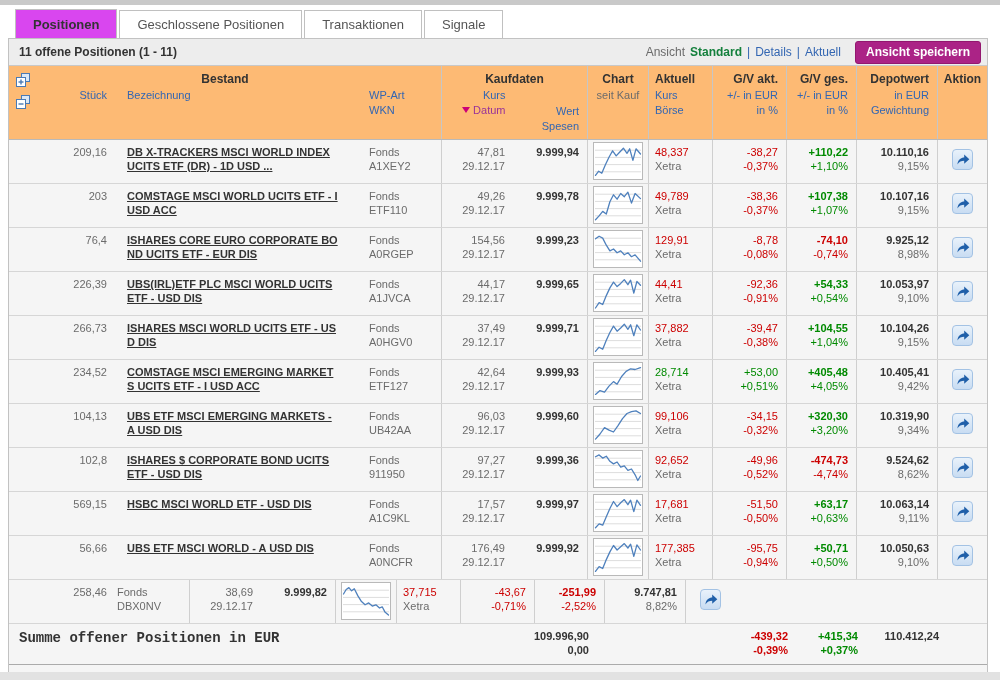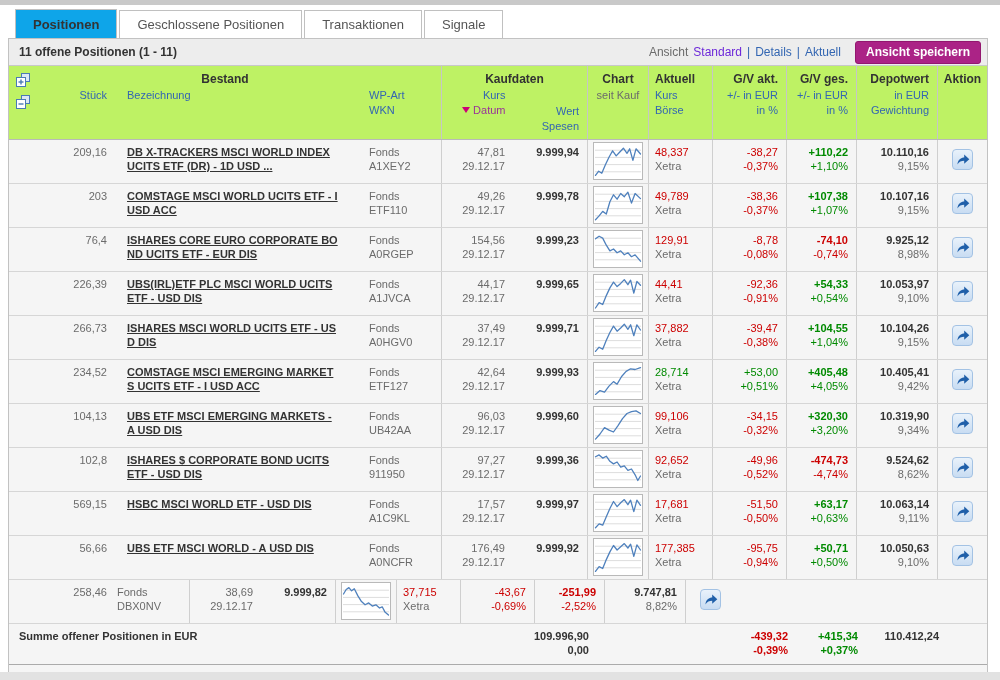--- a/index.html
+++ b/index.html
@@ -6,43 +6,43 @@
   body{font-family:"Liberation Sans","DejaVu Sans",sans-serif;color:#333;}
   .page{position:relative;width:1000px;height:680px;overflow:hidden;background:#fff;}
   .topstrip{height:5px;background:#c9c9c9;}
   .bottomstrip{position:absolute;left:0;bottom:0;width:1000px;height:8px;background:#e2e2e2;}
 
   
   .tabbar{display:flex;align-items:flex-end;margin:4px 0 0 15px;height:29px;}
   .tab{box-sizing:border-box;height:28px;line-height:27px;padding:0 17px;margin-right:2px;
        border:1px solid #c0c0c0;border-bottom:none;background:#fff;color:#555;
        font-size:13px;cursor:pointer;white-space:nowrap;}
-  .tab.active{background:#0ea5e9;color:#333;font-weight:bold;height:29px;line-height:29px;}
+  .tab.active{background:#d946ef;color:#333;font-weight:bold;height:29px;line-height:29px;}
 
   
   .panel{margin:0 11px 0 8px;width:980px;box-sizing:border-box;border:1px solid #c2c2c2;background:#f5f5f5;}
   .toolbar{box-sizing:border-box;height:27px;background:#ededed;border-bottom:1px solid #c8c8c8;
            display:flex;align-items:center;padding:0 6px 0 10px;}
   .count{font-size:12px;font-weight:bold;color:#333;flex:0 0 auto;}
   .viewswitch{margin-left:auto;font-size:12px;color:#666;display:flex;align-items:center;gap:5px;}
   .viewswitch .vlink{color:#3366b2;cursor:pointer;}
-  .viewswitch .vactive{color:#6d28d9;font-weight:normal;}
+  .viewswitch .vactive{color:#15803d;font-weight:bold;}
   .viewswitch .vsep{color:#3366b2;}
   .savebtn{margin-left:14px;background:#ab2386;color:#fff;font-weight:bold;font-size:12px;
            border:1px solid #93176f;border-radius:3px;padding:3px 10px 4px;cursor:pointer;
            font-family:"Liberation Sans","DejaVu Sans",sans-serif;}
 
   
   .c-icons{width:30px;} .c-stueck{width:78px;} .c-name{width:252px;} .c-wkn{width:72px;}
   .c-kurs{width:72px;} .c-wert{width:74px;} .c-chart{width:61px;} .c-akt{width:64px;}
   .c-gva{width:74px;} .c-gvg{width:70px;} .c-depot{width:81px;} .c-aktion{width:50px;}
   .cell,.hg{box-sizing:border-box;flex:0 0 auto;}
 
   
-  .thead{display:flex;background:#bef264;border-bottom:1px solid #b9b9b9;font-size:11px;}
+  .thead{display:flex;background:#fdba74;border-bottom:1px solid #b9b9b9;font-size:11px;}
   .hg{padding:6px 0 5px;position:relative;}
   .hg.gb{border-left:1px solid #c6c6c6;}
   .gtitle{font-size:12px;font-weight:bold;color:#333;text-align:center;height:16px;line-height:15px;}
   .subflex{display:flex;}
   .subcol{box-sizing:border-box;}
   .subline{height:15px;line-height:15px;color:#3366b2;}
   .right{text-align:right;} .left{text-align:left;} .center{text-align:center;}
   .hlink{color:#3366b2;cursor:pointer;}
   .gray{color:#6b6b6b;}
   .sort-lbl{color:#993399;cursor:pointer;}
@@ -69,21 +69,21 @@
   .spark{background:#fff;border:1px solid #b9b9b9;display:inline-block;cursor:pointer;}
   .spark .grid{stroke:#ddd;stroke-width:1;}
   .spark .sline{fill:none;stroke:#4f81bd;stroke-width:1.3;stroke-linejoin:round;stroke-linecap:round;}
   .c-aktion{text-align:center;}
   .act-btn{width:21px;height:21px;margin-top:4px;border:1px solid #a3c2e4;border-radius:4px;
            background:linear-gradient(#e9f2fb,#c8dcf2);cursor:pointer;padding:0;line-height:0;}
 
   
   .sumrow{display:flex;background:#f5f5f5;border-bottom:1px solid #ababab;font-size:11px;}
   .sumrow .cell{border:none;}
-  .sum-label{flex:1 1 auto;padding:6px 0 0 10px;font-weight:bold;color:#333;font-size:11px;}
+  .sum-label{flex:1 1 auto;padding:6px 0 0 10px;font-weight:bold;color:#333;font-size:14px;font-family:Liberation Mono, monospace;}
   .s-main{min-height:40px;}
   .s-bar{min-height:31px;}
   .barlink{color:#3366b2;font-weight:normal;cursor:pointer;}
   .barchev{color:#3366b2;font-weight:bold;}
 </style>
 </head>
 <body>
 
 <div class="page">
   <div class="topstrip"></div>
@@ -728,21 +728,21 @@
         <line class="grid" x1="1" y1="28.8" x2="47" y2="28.8"></line>
         <polyline class="sline" points="1.5,11.0 4.2,6.5 6.9,4.6 9.6,7.8 12.3,5.8 15.9,12.9 19.5,18.6 23.1,21.8 26.7,19.9 30.3,23.1 33.9,21.8 37.5,25.0 40.2,23.8 42.9,28.9 46.5,32.1"></polyline>
       </svg>
     </div>
     <div class="cell c-akt gb">
       <div class="neg">37,715</div>
       <div class="gray">Xetra</div>
     </div>
     <div class="cell c-gva num gb">
       <div class="neg">-43,67</div>
-      <div class="neg">-0,69%</div>
+      <div class="neg">-0,71%</div>
     </div>
     <div class="cell c-gvg num gb">
       <div class="bold neg">-251,99</div>
       <div class="neg">-2,52%</div>
     </div>
     <div class="cell c-depot num gb">
       <div class="bold dark">9.747,81</div>
       <div>8,82%</div>
     </div>
     <div class="cell c-aktion gb">

